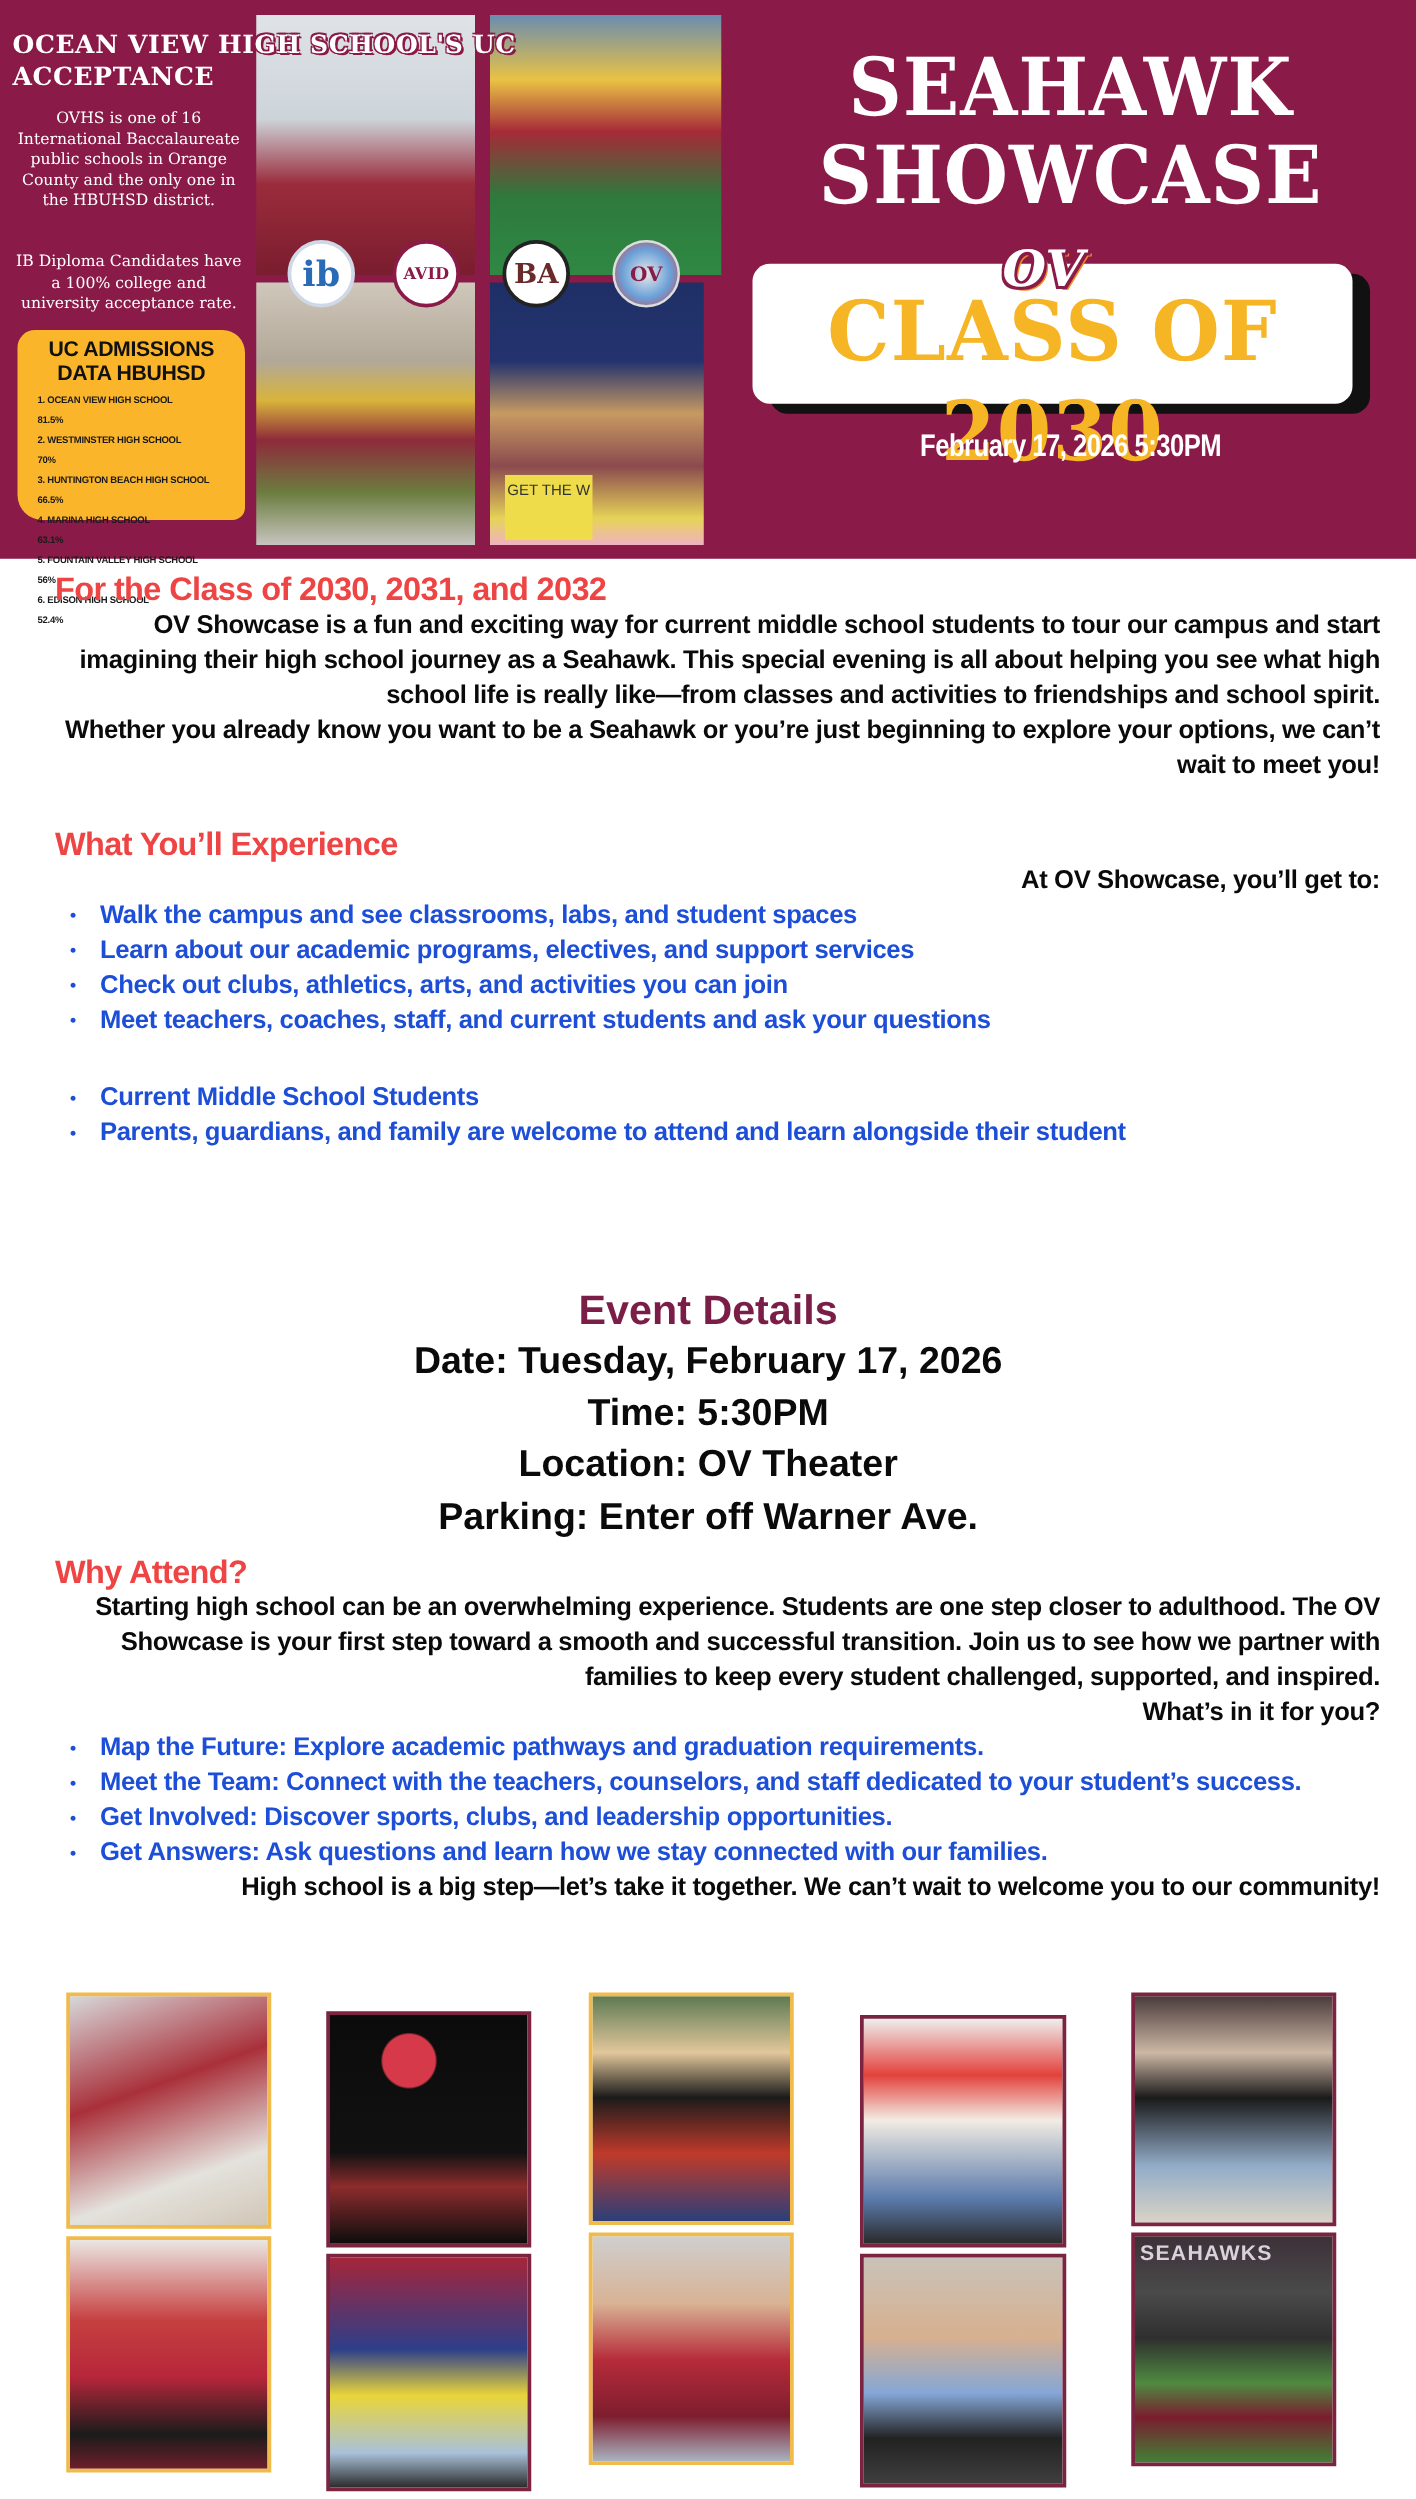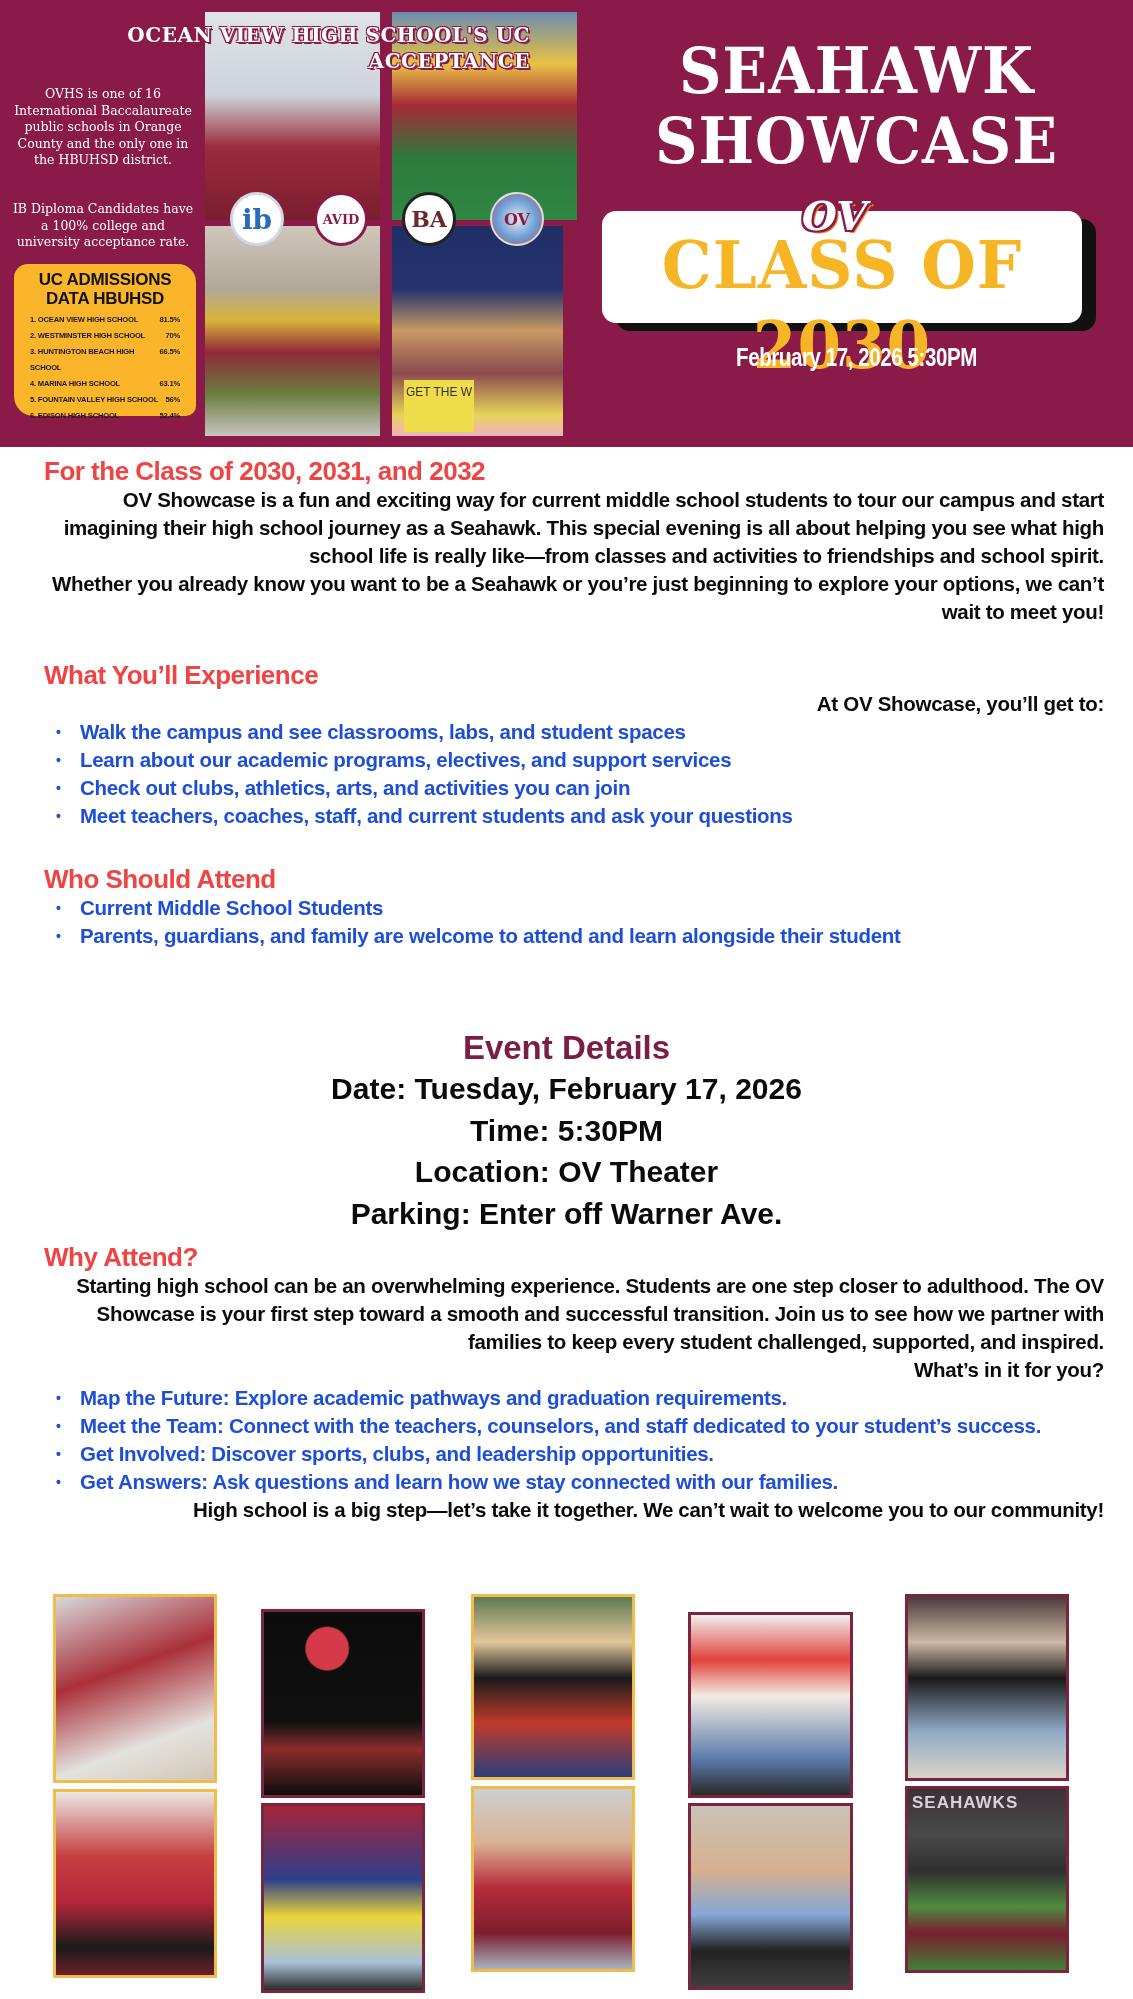--- a/index.html
+++ b/index.html
@@ -3,35 +3,35 @@
 <meta charset="utf-8">
 <style>
   * { box-sizing: border-box; margin: 0; padding: 0; }
   html, body { width: 1133px; background: #ffffff; }
   body { font-family: "Liberation Sans", sans-serif; color: #000; position: relative; height: 1999px; overflow: hidden; }
 
   
   .banner { position: absolute; left: 0; top: 0; width: 1133px; height: 447px; background: #8a1a47; }
 
   .left-col { position: absolute; left: 0; top: 0; width: 205px; height: 447px; }
-  .headline { position: absolute; left: 10px; top: 22px; width: 520px; z-index: 5; text-align: right;
+  .headline { position: absolute; left: 10px; top: 22px; width: 520px; z-index: 5; text-align: left;
     font-family: "DejaVu Serif", serif; font-weight: bold; font-size: 20px; line-height: 26px; color: #fff;
     letter-spacing: 0.5px; text-shadow: -1px -1px 0 #8a1a47, 1px -1px 0 #8a1a47, -1px 1px 0 #8a1a47, 1px 1px 0 #8a1a47, 2px 2px 0 #8a1a47; }
   .ovhs-blurb { position: absolute; left: 8px; top: 86px; width: 190px; text-align: center; color: #fff;
     font-family: "DejaVu Serif", serif; font-size: 12.5px; line-height: 16.5px; }
   .ib-blurb { position: absolute; left: 8px; top: 201px; width: 190px; text-align: center; color: #fff;
     font-family: "DejaVu Serif", serif; font-size: 12.5px; line-height: 16.5px; }
 
   .uc-box { position: absolute; left: 14px; top: 264px; width: 182px; height: 152px; background: #fbb52b;
     border-radius: 14px 18px 10px 20px; padding: 6px 16px; }
   .uc-title { text-align: center; font-family: "Liberation Sans", sans-serif; font-weight: bold; font-size: 17px;
     line-height: 19px; color: #111; letter-spacing: -0.3px; }
   .uc-list { margin-top: 4px; list-style: none; }
   .uc-row { display: flex; justify-content: space-between; font-family: "Liberation Sans", sans-serif;
-    font-weight: bold; font-size: 7.6px; line-height: 16px; color: #1a1a1a; letter-spacing: -0.2px; }
+    font-weight: bold; font-size: 7.6px; line-height: 16px; color: #1a1a1a; letter-spacing: -0.2px; flex-direction: column; }
 
   .photo { position: absolute; overflow: hidden; }
   .ph-grad { background: linear-gradient(180deg, #dfe3e8 0%, #cdd4d9 40%, #9a2c3c 65%, #7a1d2e 100%); }
   .ph-football { background: linear-gradient(180deg, #6a8cb0 0%, #e9c244 25%, #a52a38 45%, #2e7a3d 70%, #2f8843 100%); }
   .ph-building { background: linear-gradient(180deg, #cfc7bb 0%, #b2a898 30%, #d8b43a 45%, #8e2a3a 60%, #6b7d3f 80%, #c7c5bf 100%); }
   .ph-crowd { background: linear-gradient(180deg, #1f2f66 0%, #24336e 30%, #c79a62 50%, #8b4a4e 70%, #e6d458 90%, #f0b2c0 100%); }
 
   .logo-circle { position: absolute; width: 54px; height: 54px; border-radius: 50%; background: #fff;
     display: flex; align-items: center; justify-content: center; font-family: "DejaVu Serif", serif; font-weight: bold; }
 
@@ -160,21 +160,20 @@
     <p class="p">At OV Showcase, you’ll get to:</p>
     <ul class="bullets">
       <li>Walk the campus and see classrooms, labs, and student spaces</li>
       <li>Learn about our academic programs, electives, and support services</li>
       <li>Check out clubs, athletics, arts, and activities you can join</li>
       <li>Meet teachers, coaches, staff, and current students and ask your questions</li>
     </ul>
   </section>
 
   <section style="margin-top:34px;">
-    <h2 class="h-section">Who Should Attend</h2>
     <ul class="bullets">
       <li>Current Middle School Students</li>
       <li>Parents, guardians, and family are welcome to attend and learn alongside their student</li>
     </ul>
   </section>
 </div>
 
 <div class="event">
   <h2 class="event-h">Event Details</h2>
   <div class="event-line">Date: Tuesday, February 17, 2026</div>

